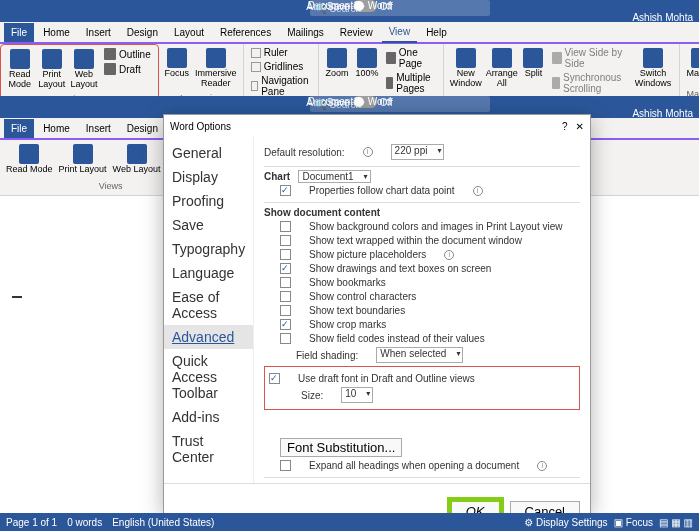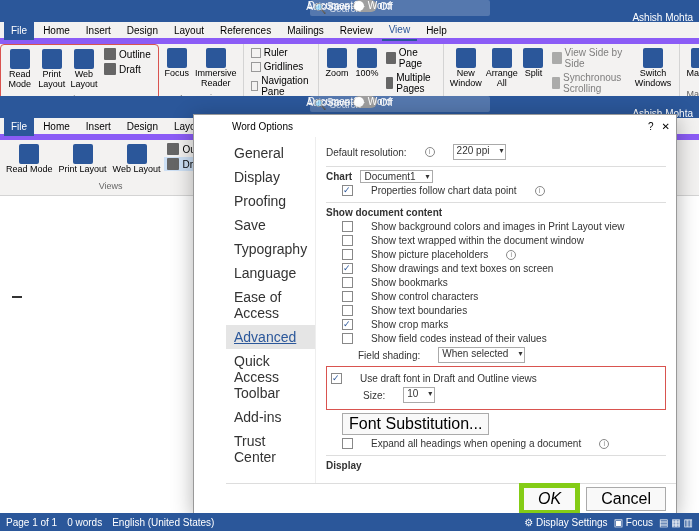--- a/index.html
+++ b/index.html
@@ -5,58 +5,58 @@
 *{margin:0;padding:0;box-sizing:border-box;font-family:"Segoe UI",Arial,sans-serif;font-size:10px;}
 body{width:699px;height:531px;background:#fff;overflow:hidden;position:relative;}
 .titlebar{height:22px;background:#2b579a;color:#fff;display:flex;align-items:center;padding:0 6px;font-size:10px;flex-direction:column;}
 .titlebar .autosave{display:flex;align-items:center;gap:3px;}
 .titlebar .toggle{width:24px;height:12px;background:#888;border-radius:6px;position:relative;}
 .titlebar .toggle::after{content:"";position:absolute;width:10px;height:10px;background:#fff;border-radius:50%;top:1px;left:1px;}
 .titlebar .save-icon{width:14px;height:14px;background:#fff3;border-radius:2px;}
 .titlebar .docname{position:absolute;left:50%;transform:translateX(-50%);}
 .titlebar .search{position:absolute;left:310px;width:180px;height:16px;background:#fff3;border-radius:2px;display:flex;align-items:center;padding:0 4px;gap:3px;}
 .titlebar .user{margin-left:auto;}
-.tabs{height:22px;background:#f3f2f1;display:flex;align-items:center;padding:0 4px;gap:2px;border-bottom:6px solid #8b5cf6;}
+.tabs{height:22px;background:#f3f2f1;display:flex;align-items:center;padding:0 4px;gap:2px;border-bottom:2px solid #8b5cf6;}
 .tabs .tab{padding:4px 7px;cursor:pointer;font-size:10px;}
 .tabs .tab.file{background:#2b579a;color:#fff;}
 .tabs .tab.active{border-bottom:2px solid #2b579a;color:#2b579a;}
 .ribbon{height:60px;background:#f3f2f1;display:flex;border-bottom:1px solid #d4d4d4;}
 .group{border-right:1px solid #d4d4d4;padding:2px 4px;display:flex;flex-direction:column;align-items:center;justify-content:space-between;}
 .group-items{display:flex;gap:2px;align-items:flex-start;}
 .group-label{font-size:9px;color:#666;text-align:center;padding:2px 0;}
 .big-btn{display:flex;flex-direction:column;align-items:center;gap:1px;padding:2px;min-width:28px;cursor:pointer;}
 .big-btn .icon{width:20px;height:20px;background:#2b579a;border-radius:2px;}
 .big-btn .lbl{font-size:9px;text-align:center;line-height:1.1;}
 .small-btn{display:flex;align-items:center;gap:3px;padding:1px 3px;font-size:9px;cursor:pointer;}
 .small-btn .icon{width:12px;height:12px;background:#666;border-radius:1px;}
 .small-btn .chk{width:10px;height:10px;border:1px solid #999;}
 .views-stack{display:flex;flex-direction:column;gap:1px;}
 .highlight-red{border:1.5px solid #d9534f;border-radius:4px;}
 .second-window{position:absolute;top:96px;left:0;width:699px;height:435px;}
 .page-corner{position:absolute;top:200px;left:12px;width:10px;height:2px;background:#333;}
 .statusbar{position:absolute;bottom:0;left:0;right:0;height:18px;background:#2b579a;color:#fff;display:flex;align-items:center;padding:0 6px;font-size:9px;gap:10px;}
 .statusbar .right{margin-left:auto;display:flex;gap:6px;align-items:center;}
-.dialog{position:absolute;top:114px;left:193px;width:484px;height:400px;background:#fff;border:1px solid #999;box-shadow:0 4px 20px rgba(0,0,0,0.3);display:flex;flex-direction:column;padding-left:32px;}
+.dialog{position:absolute;top:114px;left:163px;width:428px;height:400px;background:#fff;border:1px solid #999;box-shadow:0 4px 20px rgba(0,0,0,0.3);display:flex;flex-direction:column;}
 .dialog-title{height:22px;display:flex;align-items:center;padding:0 6px;font-size:11px;justify-content:space-between;}
 .dialog-title .controls{display:flex;gap:8px;}
 .dialog-body{flex:1;display:flex;overflow:hidden;}
 .dialog-nav{width:90px;background:#fff;border-right:1px solid #eee;padding:4px 0;}
 .dialog-nav .nav-item{padding:4px 8px;font-size:14px;cursor:pointer;color:#333;}
 .dialog-nav .nav-item.active{background:#e5e5e5;color:#2b579a;text-decoration:underline;}
 .dialog-content{flex:1;padding:4px 10px;overflow-y:auto;font-size:10px;color:#333;}
 .dialog-content .row{display:flex;align-items:center;gap:18px;margin:3px 0;font-size:10px;}
 .dialog-content .section-head{font-weight:600;margin:6px 0 3px;font-size:10px;border-top:1px solid #ddd;padding-top:4px;}
 .dialog-content .chk{width:11px;height:11px;border:1px solid #888;flex-shrink:0;}
 .dialog-content .chk.checked::after{content:"✓";font-size:9px;color:#2b579a;position:relative;top:-2px;left:0;}
 .dialog-content select,.dialog-content .sel{border:1px solid #aaa;padding:0 16px 0 3px;height:16px;font-size:10px;background:#fff;position:relative;}
 .dialog-content .sel::after{content:"▾";position:absolute;right:2px;top:1px;font-size:8px;}
 .dialog-content .indent{margin-left:16px;}
 .dialog-content .indent2{margin-left:32px;}
 .highlight-box{border:1.5px solid #d9534f;padding:3px 4px;margin:2px 0;}
-.btn{border:1px solid #aaa;background:#f9f9f9;padding:1px 6px;font-size:16px;cursor:pointer;}
+.btn{border:1px solid #aaa;background:#f9f9f9;padding:1px 6px;font-size:13px;cursor:pointer;margin-top:25px;}
 .dialog-footer{height:30px;border-top:1px solid #ddd;display:flex;justify-content:flex-end;align-items:center;gap:6px;padding:0 10px;}
 .dialog-footer .btn{padding:2px 14px;}
 .dialog-footer .btn.primary{border:5px solid #84cc16;font-style:italic;}
 .info-icon{width:10px;height:10px;border:1px solid #888;border-radius:50%;font-size:7px;text-align:center;line-height:8px;color:#888;}
 </style>
 </head>
 <body>
 
 <div class="titlebar">
   <div class="autosave">

